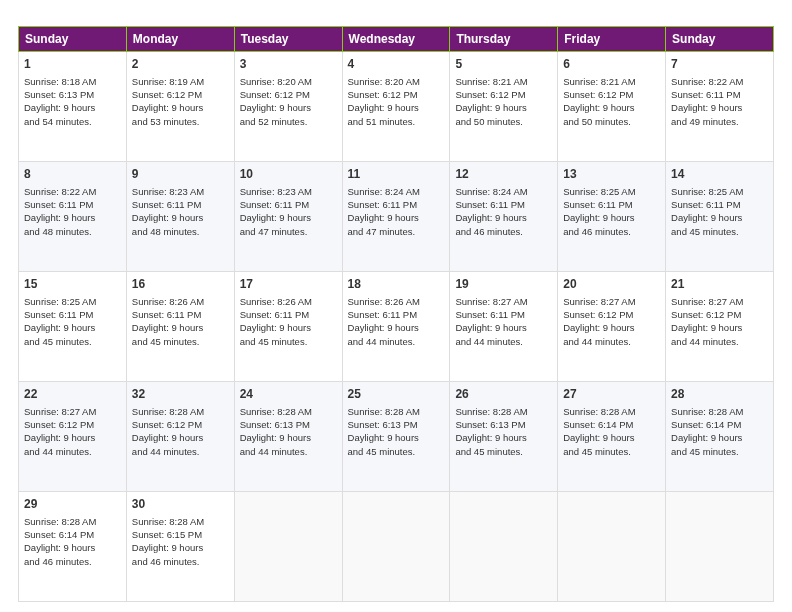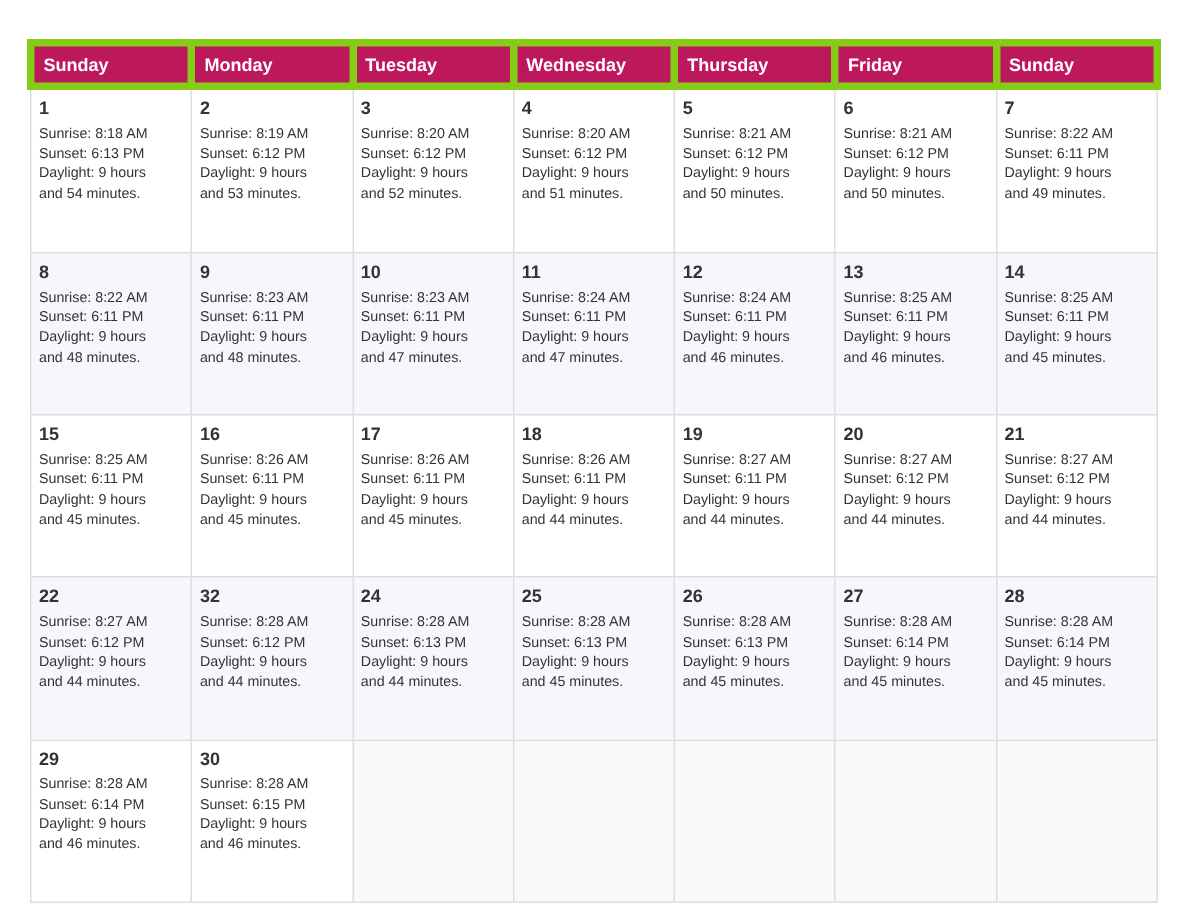--- a/index.html
+++ b/index.html
@@ -53,27 +53,27 @@
       color: #555;
     }
     .calendar {
       flex: 1;
       border: 1px solid #ccc;
       border-collapse: collapse;
       width: 100%;
       table-layout: fixed;
     }
     .calendar th {
-      background: #be185d;
+      background: #701a75;
       color: #fff;
       font-size: 12px;
       font-weight: bold;
       text-align: left;
       padding: 5px 6px;
-      border: 5px solid #84cc16;
+      border: 1px solid #84cc16;
     }
     .calendar td {
       vertical-align: top;
       font-size: 9.5px;
       color: #333;
       padding: 4px 5px;
       border: 1px solid #ddd;
       background: #fff;
       line-height: 1.4;
     }

